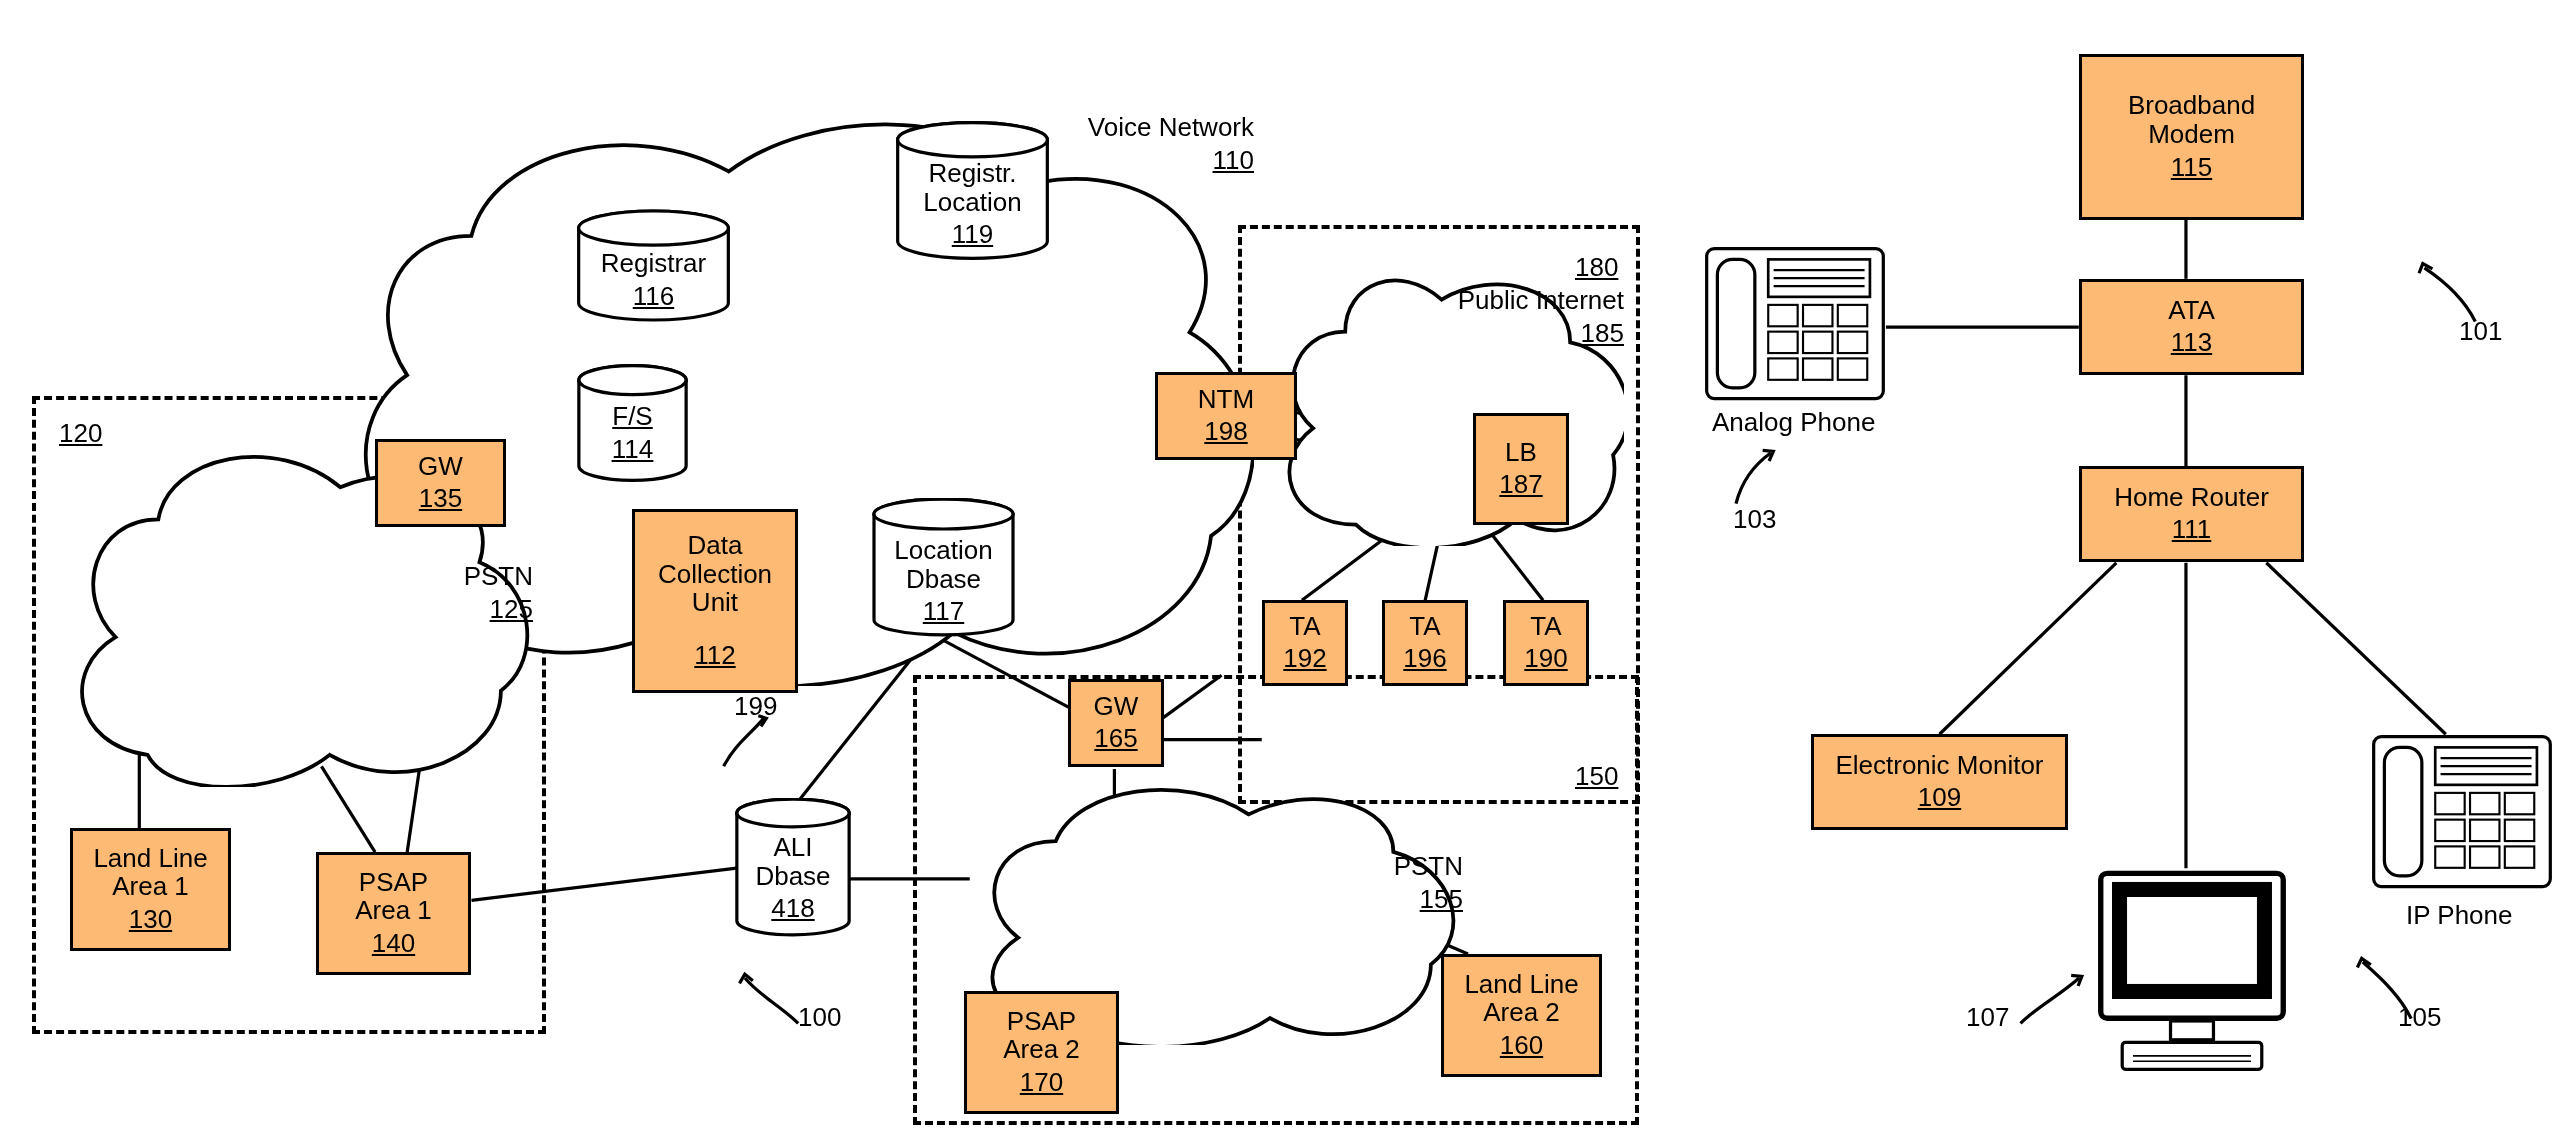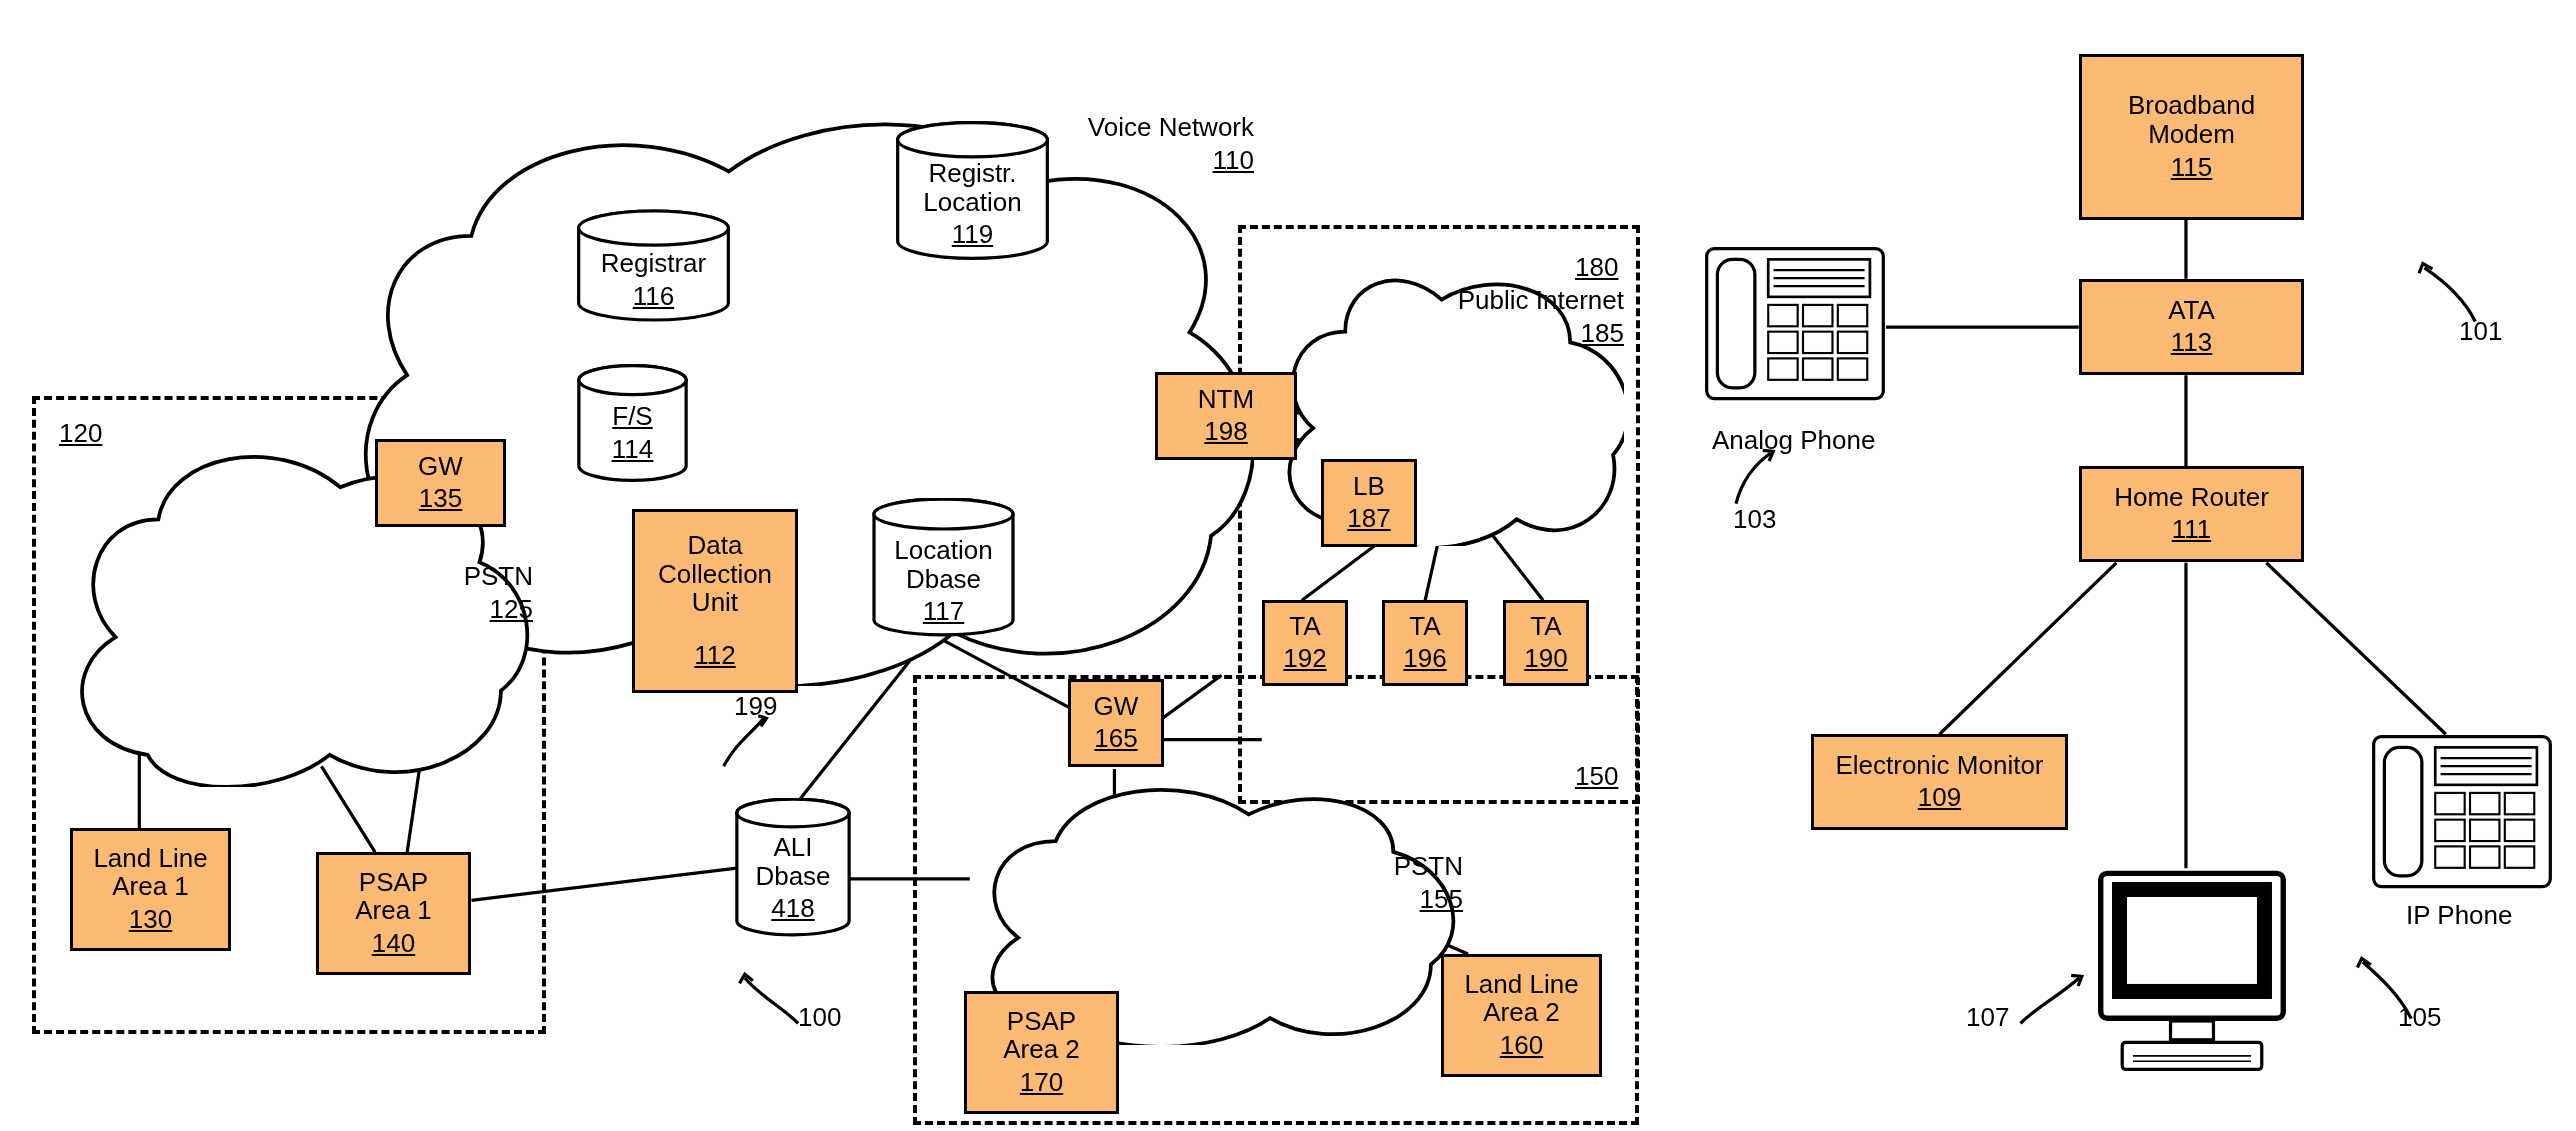--- a/index.html
+++ b/index.html
@@ -312,21 +312,21 @@
 Collection
 Unit</div>
     <div class="ref-num">112</div>
   </div>
 
   <div class="box" style="left:1155px; top:372px; width:142px; height:88px;">
     <div class="label-text">NTM</div>
     <div class="ref-num">198</div>
   </div>
 
-  <div class="box" style="left:1321px; top:413px; width:96px; height:88px;margin-top:46px;">
+  <div class="box" style="left:1473px; top:413px; width:96px; height:112px;">
     <div class="label-text">LB</div>
     <div class="ref-num">187</div>
   </div>
 
   <div class="box" style="left:1262px; top:600px; width:86px; height:86px;">
     <div class="label-text">TA</div>
     <div class="ref-num">192</div>
   </div>
   <div class="box" style="left:1382px; top:600px; width:86px; height:86px;">
     <div class="label-text">TA</div>
@@ -404,21 +404,21 @@
           <rect x="250" y="110" width="55" height="40"></rect>
         <rect x="120" y="160" width="55" height="40"></rect>
           <rect x="185" y="160" width="55" height="40"></rect>
           <rect x="250" y="160" width="55" height="40"></rect>
         <rect x="120" y="210" width="55" height="40"></rect>
           <rect x="185" y="210" width="55" height="40"></rect>
           <rect x="250" y="210" width="55" height="40"></rect>
       </g>
     </svg>
   </div>
-  <div class="plain-float" style="left:1712px; top:407px;margin-top:18px;">Analog Phone</div>
+  <div class="plain-float" style="left:1712px; top:407px;">Analog Phone</div>
 
   <div class="phone-icon" style="left:2371px; top:734px; width:182px; height:155px;">
     <svg viewBox="0 0 340 290">
       <rect x="5" y="5" width="330" height="280" rx="14" stroke="#000" stroke-width="6" fill="#fff"></rect>
       <rect x="25" y="25" width="70" height="240" rx="28" stroke="#000" stroke-width="6" fill="#fff"></rect>
       <rect x="120" y="25" width="190" height="70" stroke="#000" stroke-width="5" fill="#fff"></rect>
       <line x1="130" y1="45" x2="300" y2="45" stroke="#000" stroke-width="4"></line>
       <line x1="130" y1="60" x2="300" y2="60" stroke="#000" stroke-width="4"></line>
       <line x1="130" y1="75" x2="300" y2="75" stroke="#000" stroke-width="4"></line>
       <g stroke="#000" stroke-width="4" fill="#fff">

